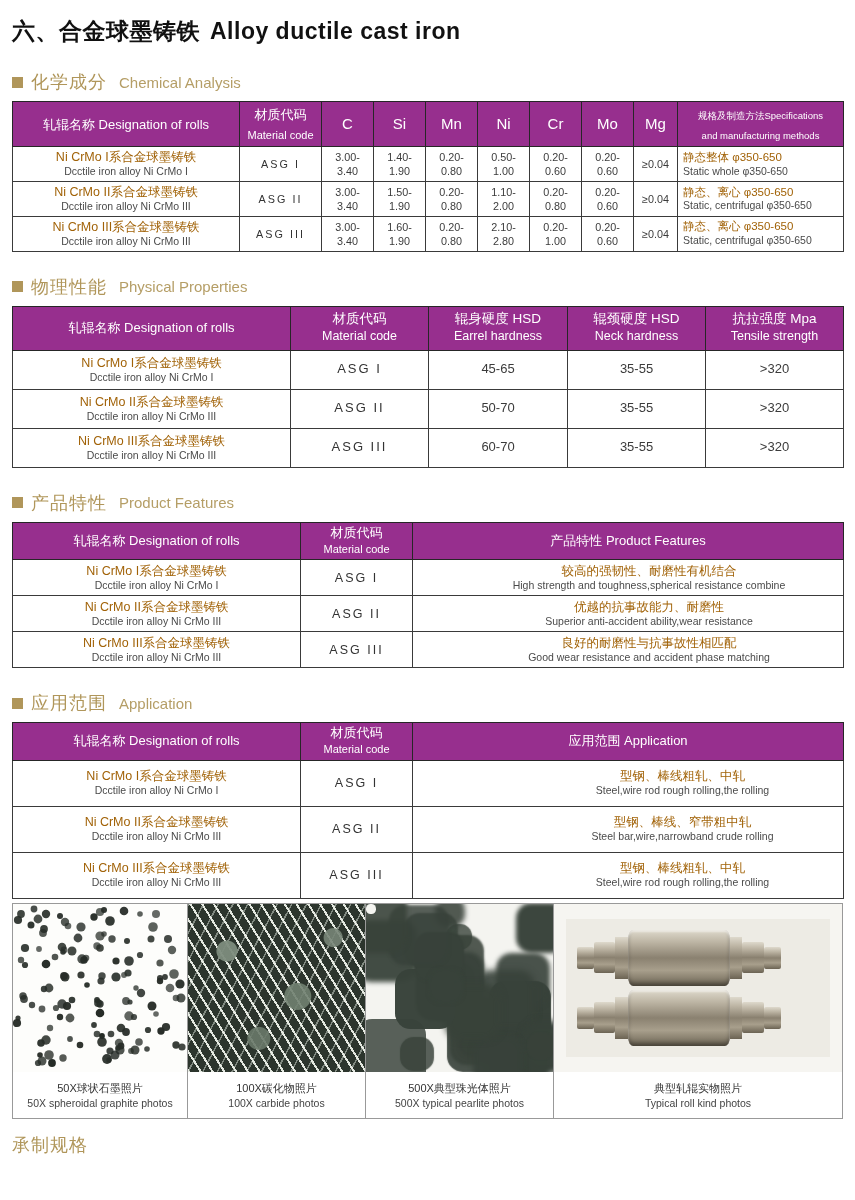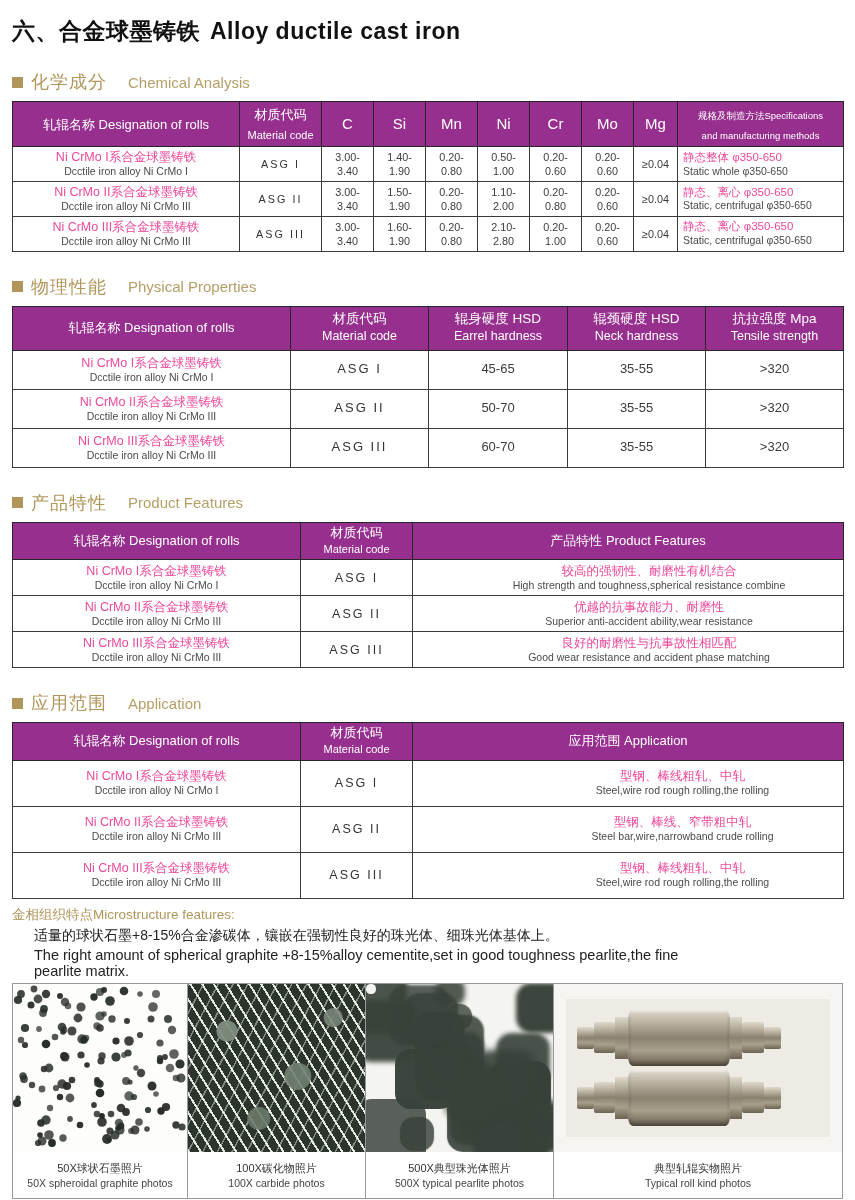--- a/index.html
+++ b/index.html
@@ -20,35 +20,35 @@
   .page{width:724px;height:1200px;padding:16px 12px 0 12px;}
 
   
   .doc-title{font-size:23px;font-weight:bold;color:#111;letter-spacing:.5px;}
   .doc-title .en{margin-left:10px;}
 
   
   .sec-head{display:flex;align-items:center;margin-top:23px;margin-bottom:7px;}
   .sec-head .sq{width:11px;height:11px;background:var(--gold);margin-right:8px;flex:0 0 auto;}
   .sec-head .zh{font-size:18px;color:var(--gold);letter-spacing:1px;}
-  .sec-head .en{font-size:15px;color:var(--gold-light);margin-left:21px;}
+  .sec-head .en{font-size:15px;color:var(--gold-light);margin-left:12px;}
 
   
   table.tbl{width:831px;border-collapse:collapse;table-layout:fixed;border:1.5px solid #222;}
   table.tbl th{
     background:var(--purple);color:#fff;font-weight:normal;
     border:1px solid #262626;padding:2px;vertical-align:middle;text-align:center;line-height:1.25;
   }
   table.tbl td{
     border:1px solid var(--bdr);padding:2px 3px;text-align:center;vertical-align:middle;line-height:1.3;
   }
   .hzh{font-size:13px;}
   .hen{font-size:11px;}
   .hsm{font-size:9.5px;line-height:1.2;}
-  .name-zh{display:block;font-size:12.5px;color:#ec4899;}
+  .name-zh{display:block;font-size:12.5px;color:#a16207;}
   .name-en{display:block;font-size:10.5px;color:#4a4a4a;}
   .code{font-size:12.5px;letter-spacing:2px;color:#333;}
 
   
   .t-chem th{height:35px;}
   .t-chem td{height:32px;font-size:10.8px;}
   .t-chem .el{font-size:15px;}
   .t-chem .spec{text-align:left;padding-left:5px;}
   .t-chem .spec .name-zh{font-size:11.5px;}
   .t-chem .spec .name-en{font-size:10.5px;}
@@ -370,25 +370,20 @@
           </td>
       <td class="code">ASG III</td>
       <td class="desc">
             <span class="name-zh">型钢、棒线粗轧、中轧</span>
             <span class="name-en">Steel,wire rod rough rolling,the rolling</span>
           </td>
     </tr>
   </tbody>
     </table>
 
-  <div class="micro">
-    <div class="micro-head">金相组织特点Microstructure features:</div>
-    <div class="micro-zh">适量的球状石墨+8-15%合金渗碳体，镶嵌在强韧性良好的珠光体、细珠光体基体上。</div>
-    <div class="micro-en">The right amount of spherical graphite +8-15%alloy cementite,set in good toughness pearlite,the fine pearlite matrix.</div>
-  </div>
 
   <div class="photos">
     <div class="pcell pc1">
       <div class="pimg img-graphite">
           <div class="dots" style="box-shadow: rgba(38, 44, 39, 0.9) 101px 71px 0px 2.6px, rgba(38, 44, 39, 0.89) 29px 83px 0px 1.2px, rgba(38, 44, 39, 0.96) 145px 75px 0px 1.2px, rgba(38, 44, 39, 0.85) 125px 49px 0px 1.1px, rgba(38, 44, 39, 0.84) 115px 96px 0px 0.6px, rgba(38, 44, 39, 0.71) 141px 8px 0px 2px, rgba(38, 44, 39, 0.94) 45px 10px 0px 1px, rgba(38, 44, 39, 0.95) 89px 4px 0px 1px, rgba(38, 44, 39, 0.83) 82px 128px 0px 1.3px, rgba(38, 44, 39, 0.88) 6px 8px 0px 1.9px, rgba(38, 44, 39, 0.79) 41px 102px 0px 1.1px, rgba(38, 44, 39, 0.76) 124px 136px 0px 1.8px, rgba(38, 44, 39, 0.9) 48px 46px 0px 0.8px, rgba(38, 44, 39, 0.73) 114px 110px 0px 2.7px, rgba(38, 44, 39, 0.74) 159px 68px 0px 2.8px, rgba(38, 44, 39, 0.84) 19px 3px 0px 1.4px, rgba(38, 44, 39, 0.92) 103px 142px 0px 0.8px, rgba(38, 44, 39, 0.75) 157px 44px 0px 2.2px, rgb(38, 44, 39) 87px 130px 0px 0.9px, rgba(38, 44, 39, 0.87) 95px 145px 0px 1.6px, rgba(38, 44, 39, 0.92) 57px 94px 0px 1.3px, rgba(38, 44, 39, 0.91) 50px 71px 0px 2.5px, rgba(38, 44, 39, 0.86) 167px 141px 0px 1.6px, rgba(38, 44, 39, 0.79) 50px 16px 0px 2.2px, rgba(38, 44, 39, 0.84) 132px 143px 0px 0.8px, rgba(38, 44, 39, 0.75) 138px 21px 0px 2.8px, rgba(38, 44, 39, 0.82) 119px 111px 0px 1.1px, rgba(38, 44, 39, 0.76) 27px 103px 0px 1.4px, rgba(38, 44, 39, 0.94) 106px 140px 0px 1.4px, rgba(38, 44, 39, 0.81) 66px 21px 0px 2.6px, rgba(38, 44, 39, 0.96) 2px 117px 0px 2.1px, rgba(38, 44, 39, 0.85) 153px 33px 0px 2px, rgba(38, 44, 39, 0.91) 31px 8px 0px 2.2px, rgba(38, 44, 39, 0.71) 49px 44px 0px 1.4px, rgb(38, 44, 39) 37px 157px 0px 1.9px, rgba(38, 44, 39, 0.79) 28px 27px 0px 1.9px, rgba(38, 44, 39, 0.91) 66px 69px 0px 1.6px, rgba(38, 44, 39, 0.8) 67px 53px 0px 2.7px, rgba(38, 44, 39, 0.88) 83px 97px 0px 1.9px, rgba(38, 44, 39, 0.8) 40px 51px 0px 1.3px, rgba(38, 44, 39, 0.91) 112px 35px 0px 1px, rgba(38, 44, 39, 0.71) 53px 20px 0px 1.3px, rgba(38, 44, 39, 0.81) 97px 33px 0px 1.7px, rgba(38, 44, 39, 0.83) 120px 144px 0px 2.5px, rgba(38, 44, 39, 0.95) 26px 137px 0px 1.8px, rgba(38, 44, 39, 0.89) 150px 71px 0px 0.9px, rgba(38, 44, 39, 0.86) 136px 33px 0px 1.5px, rgba(38, 44, 39, 0.95) 165px 78px 0px 2.6px, rgba(38, 44, 39, 0.75) 125px 8px 0px 0.8px, rgb(38, 44, 39) 85px 107px 0px 2.3px, rgba(38, 44, 39, 0.96) 137px 100px 0px 2.5px, rgba(38, 44, 39, 0.96) 101px 55px 0px 1.6px, rgba(38, 44, 39, 0.89) 114px 55px 0px 2.8px, rgba(38, 44, 39, 0.81) 55px 133px 0px 0.9px, rgba(38, 44, 39, 0.92) 3px 14px 0px 2.1px, rgba(38, 44, 39, 0.91) 161px 139px 0px 1.7px, rgba(38, 44, 39, 0.71) 24px 43px 0px 0.9px, rgba(38, 44, 39, 0.91) 49px 70px 0px 1.9px, rgba(38, 44, 39, 0.9) 133px 124px 0px 1.1px, rgba(38, 44, 39, 0.84) 87px 70px 0px 1.7px, rgba(38, 44, 39, 0.74) 71px 52px 0px 1.3px, rgba(38, 44, 39, 0.86) 85px 42px 0px 1.8px, rgba(38, 44, 39, 0.7) 109px 69px 0px 0.9px, rgba(38, 44, 39, 0.96) 25px 149px 0px 0.8px, rgba(38, 44, 39, 0.95) 72px 79px 0px 0.8px, rgba(38, 44, 39, 0.91) 10px 59px 0px 1.1px, rgba(38, 44, 39, 0.93) 95px 15px 0px 2.8px, rgba(38, 44, 39, 0.94) 111px 126px 0px 1.9px, rgba(38, 44, 39, 0.73) 89px 28px 0px 0.8px, rgba(38, 44, 39, 0.9) 10px 42px 0px 2.1px, rgba(38, 44, 39, 0.82) 94px 154px 0px 0.7px, rgba(38, 44, 39, 0.86) 57px 45px 0px 2.5px, rgba(38, 44, 39, 0.78) 34px 149px 0px 2.8px, rgba(38, 44, 39, 0.91) 87px 136px 0px 2.8px, rgba(38, 44, 39, 0.85) 96px 128px 0px 1.3px, rgba(38, 44, 39, 0.87) 126px 87px 0px 2.2px, rgba(38, 44, 39, 0.93) 92px 153px 0px 2.9px, rgba(38, 44, 39, 0.96) 52px 100px 0px 2.1px, rgba(38, 44, 39, 0.96) 65px 139px 0px 1.3px, rgba(38, 44, 39, 0.95) 69px 54px 0px 1.8px, rgba(38, 44, 39, 0.75) 104px 137px 0px 2.2px, rgba(38, 44, 39, 0.78) 48px 152px 0px 1.7px, rgba(38, 44, 39, 0.91) 106px 122px 0px 2.3px, rgba(38, 44, 39, 0.86) 31px 134px 0px 2.7px, rgba(38, 44, 39, 0.97) 79px 11px 0px 1.7px, rgba(38, 44, 39, 0.88) 113px 67px 0px 1.6px, rgba(38, 44, 39, 0.75) 121px 82px 0px 0.7px, rgba(38, 44, 39, 0.95) 16px 19px 0px 1.5px, rgba(38, 44, 39, 0.71) 141px 108px 0px 0.8px, rgba(38, 44, 39, 0.96) 45px 111px 0px 1.2px, rgba(38, 44, 39, 0.8) 105px 144px 0px 2.6px, rgba(38, 44, 39, 0.84) 17px 99px 0px 1.2px, rgba(38, 44, 39, 0.86) 47px 41px 0px 2.3px, rgba(38, 44, 39, 0.93) 82px 94px 0px 0.9px, rgba(38, 44, 39, 0.72) 116px 145px 0px 0.9px, rgba(38, 44, 39, 0.77) 6px 54px 0px 1.2px, rgba(38, 44, 39, 0.8) 166px 92px 0px 2.5px, rgba(38, 44, 39, 0.94) 109px 5px 0px 2.3px, rgba(38, 44, 39, 0.85) 63px 32px 0px 2.4px, rgba(38, 44, 39, 0.83) 23px 13px 0px 2.4px, rgba(38, 44, 39, 0.99) 146px 125px 0px 1.7px, rgba(38, 44, 39, 0.9) 29px 23px 0px 1.9px, rgba(38, 44, 39, 0.74) 35px 122px 0px 1.2px, rgba(38, 44, 39, 0.76) 111px 95px 0px 1.9px, rgba(38, 44, 39, 0.71) 155px 82px 0px 2.3px, rgba(38, 44, 39, 0.71) 161px 92px 0px 1.3px, rgba(38, 44, 39, 0.78) 55px 112px 0px 2.4px, rgba(38, 44, 39, 0.89) 145px 72px 0px 1px, rgba(38, 44, 39, 0.73) 85px 30px 0px 2.6px, rgba(38, 44, 39, 0.84) 23px 157px 0px 1.1px, rgba(38, 44, 39, 0.9) 85px 98px 0px 1.7px, rgba(38, 44, 39, 0.8) 27px 155px 0px 2.5px, rgba(38, 44, 39, 0.83) 34px 82px 0px 2.4px, rgba(38, 44, 39, 0.71) 82px 40px 0px 1.7px, rgba(38, 44, 39, 0.78) 145px 57px 0px 1.6px, rgba(38, 44, 39, 0.72) 85px 6px 0px 2.1px, rgba(38, 44, 39, 0.94) 151px 121px 0px 2.1px, rgba(38, 44, 39, 0.84) 9px 93px 0px 1.9px, rgba(38, 44, 39, 0.87) 86px 75px 0px 1.6px, rgba(38, 44, 39, 0.91) 3px 112px 0px 0.6px, rgba(38, 44, 39, 0.98) 31px 58px 0px 2.3px, rgba(38, 44, 39, 0.84) 47px 98px 0px 2.7px, rgba(38, 44, 39, 0.83) 8px 90px 0px 1.7px, rgba(38, 44, 39, 0.91) 79px 119px 0px 0.9px, rgba(38, 44, 39, 0.84) 100px 149px 0px 2.5px;"></div>
         </div>
       <div class="pcap">
         <span class="cap-zh">50X球状石墨照片</span>
         <span class="cap-en">50X spheroidal graphite photos</span>
       </div>

